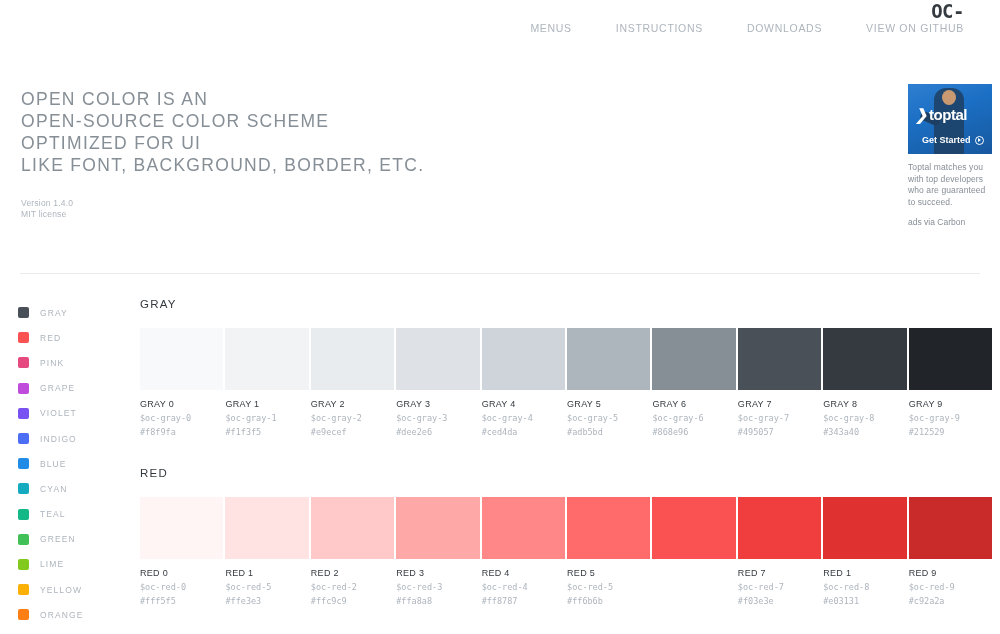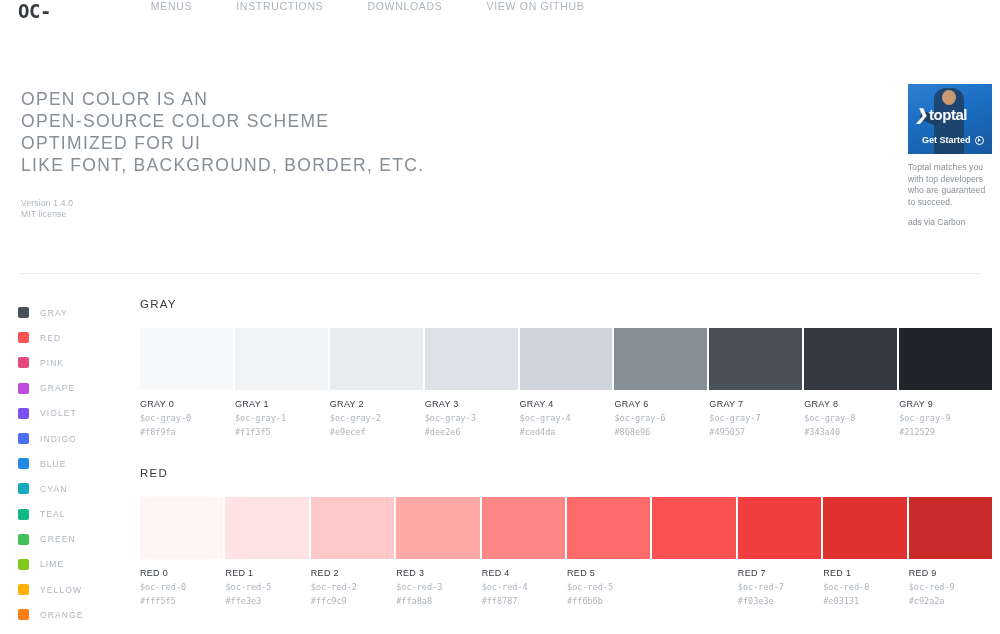--- a/index.html
+++ b/index.html
@@ -8,21 +8,21 @@
     background: #ffffff;
     font-family: "Liberation Sans", sans-serif;
     overflow: hidden;
   }
   .page { position: relative; width: 1000px; height: 634px; }
 
   
   .navbar {
     position: absolute; top: 0; left: 0;
     width: 964px; height: 36px;
-    display: flex; align-items: flex-start;
+    display: flex; align-items: flex-end; flex-direction: column;
   }
   .logo {
     margin-left: 18px;
     font-family: "DejaVu Sans Mono", monospace;
     font-weight: bold;
     font-size: 19px;
     letter-spacing: -0.5px;
     color: #343a40;
   }
   .navlinks { display: flex; align-items: center; margin-left: 100px; }
@@ -301,20 +301,28 @@
           </div>
           <div class="swatch-cell">
             <div class="swatch-box" style="background: rgb(206, 212, 218);"></div>
             <div class="swatch-meta">
               <div class="swatch-name">GRAY 4</div>
               <div class="swatch-var">$oc-gray-4</div>
               <div class="swatch-hex">#ced4da</div>
             </div>
           </div>
           <div class="swatch-cell">
+            <div class="swatch-box" style="background: rgb(173, 181, 189);"></div>
+            <div class="swatch-meta">
+              <div class="swatch-name">GRAY 5</div>
+              <div class="swatch-var">$oc-gray-5</div>
+              <div class="swatch-hex">#adb5bd</div>
+            </div>
+          </div>
+          <div class="swatch-cell">
             <div class="swatch-box" style="background: rgb(134, 142, 150);"></div>
             <div class="swatch-meta">
               <div class="swatch-name">GRAY 6</div>
               <div class="swatch-var">$oc-gray-6</div>
               <div class="swatch-hex">#868e96</div>
             </div>
           </div>
           <div class="swatch-cell">
             <div class="swatch-box" style="background: rgb(73, 80, 87);"></div>
             <div class="swatch-meta">

